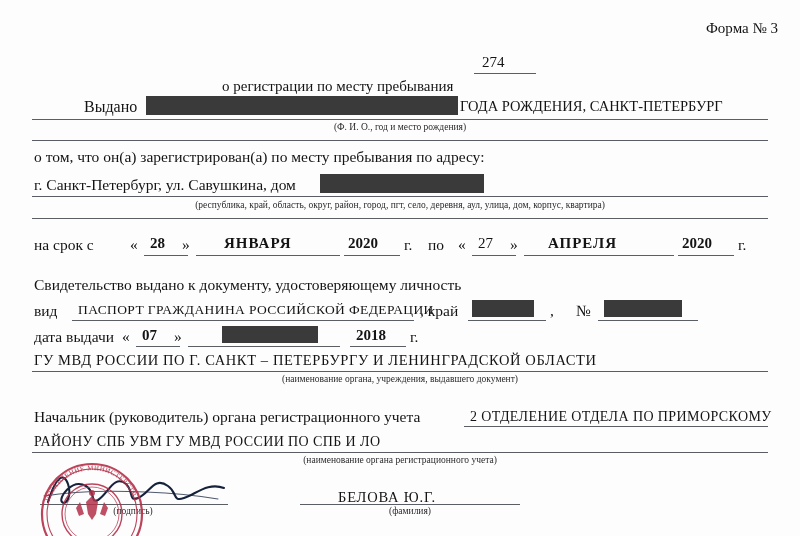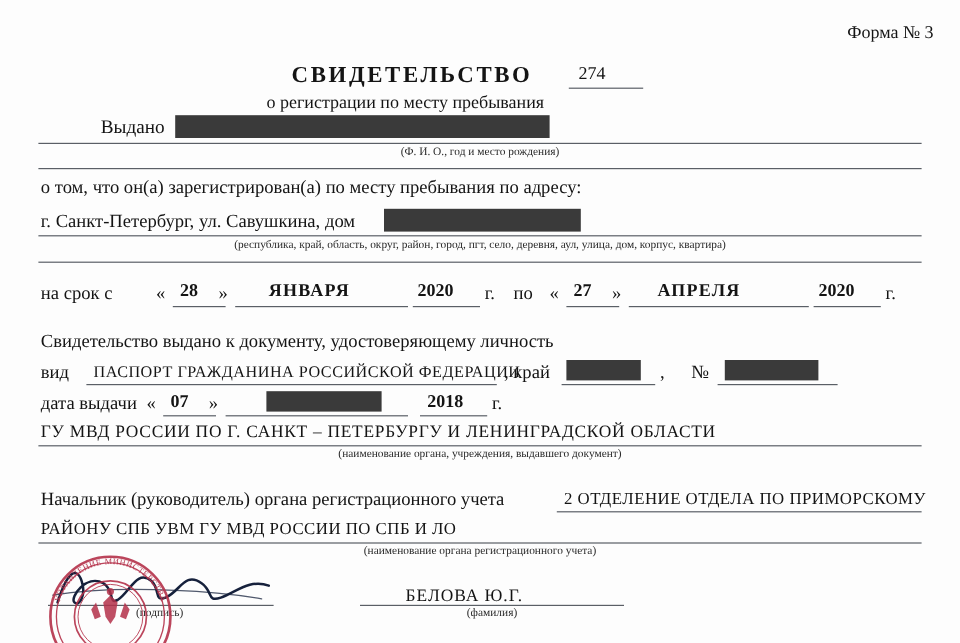--- a/index.html
+++ b/index.html
@@ -82,21 +82,21 @@
   
   #term-prefix { top: 236px; left: 34px; font-size: 15.5px; }
   #term-q1 { top: 236px; left: 130px; font-size: 15.5px; }
   #term-day1 { top: 235px; left: 150px; font-size: 15px; font-weight: bold; }
   #term-q2 { top: 236px; left: 182px; font-size: 15.5px; }
   #term-month1 { top: 235px; left: 224px; font-size: 15px; font-weight: bold; letter-spacing: 1px; }
   #term-year1 { top: 235px; left: 348px; font-size: 15px; font-weight: bold; }
   #term-g1 { top: 236px; left: 404px; font-size: 15.5px; }
   #term-po { top: 236px; left: 428px; font-size: 15.5px; }
   #term-q3 { top: 236px; left: 458px; font-size: 15.5px; }
-  #term-day2 { top: 235px; left: 478px; font-size: 15px; font-weight: bold; }
+  #term-day2 { top: 235px; left: 478px; font-size: 15px; font-weight: normal; }
   #term-q4 { top: 236px; left: 510px; font-size: 15.5px; }
   #term-month2 { top: 235px; left: 548px; font-size: 15px; font-weight: bold; letter-spacing: 1px; }
   #term-year2 { top: 235px; left: 682px; font-size: 15px; font-weight: bold; }
   #term-g2 { top: 236px; left: 738px; font-size: 15.5px; }
   #term-u1 { top: 255px; left: 144px; width: 44px; }
   #term-u2 { top: 255px; left: 196px; width: 144px; }
   #term-u3 { top: 255px; left: 344px; width: 56px; }
   #term-u4 { top: 255px; left: 472px; width: 44px; }
   #term-u5 { top: 255px; left: 524px; width: 150px; }
   #term-u6 { top: 255px; left: 678px; width: 56px; }
@@ -157,27 +157,27 @@
     top: 452px; left: 30px;
     width: 124px; height: 124px;
   }
 </style>
 </head>
 <body>
 
 <div id="page">
 
   <div class="txt" id="form-no">Форма № 3</div>
-  <div class="txt" id="doc-title">СВИДЕТЕЛЬСТВО</div>
   <div class="txt" id="doc-number">274</div>
   <div class="line" id="doc-number-underline"></div>
   <div class="txt" id="doc-subtitle">о регистрации по месту пребывания</div>
 
   <div class="txt" id="issued-label">Выдано</div>
   <div class="redact" id="issued-redact"></div>
+  <div class="txt" id="issued-tail">ГОДА РОЖДЕНИЯ, САНКТ-ПЕТЕРБУРГ</div>
   <div class="line" id="issued-line"></div>
   <div class="caption" id="fio-caption">(Ф. И. О., год и место рождения)</div>
   <div class="line" id="fio-line"></div>
 
   <div class="txt" id="about-line-text">о том, что он(а) зарегистрирован(а) по месту пребывания по адресу:</div>
 
   <div class="txt" id="addr-text">г. Санкт-Петербург, ул. Савушкина, дом</div>
   <div class="redact" id="addr-redact"></div>
   <div class="line" id="addr-line"></div>
   <div class="caption" id="addr-caption">(республика, край, область, округ, район, город, пгт, село, деревня, аул, улица, дом, корпус, квартира)</div>

